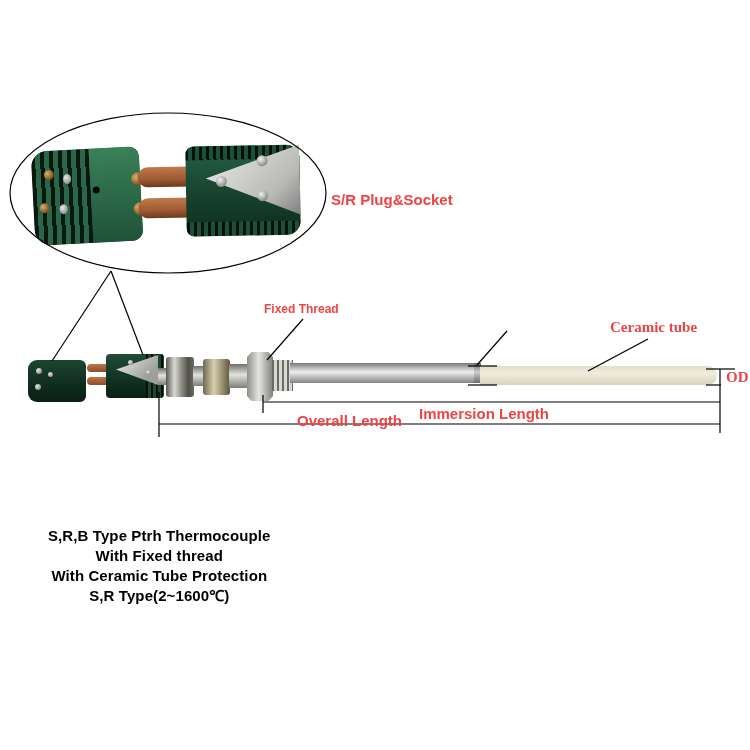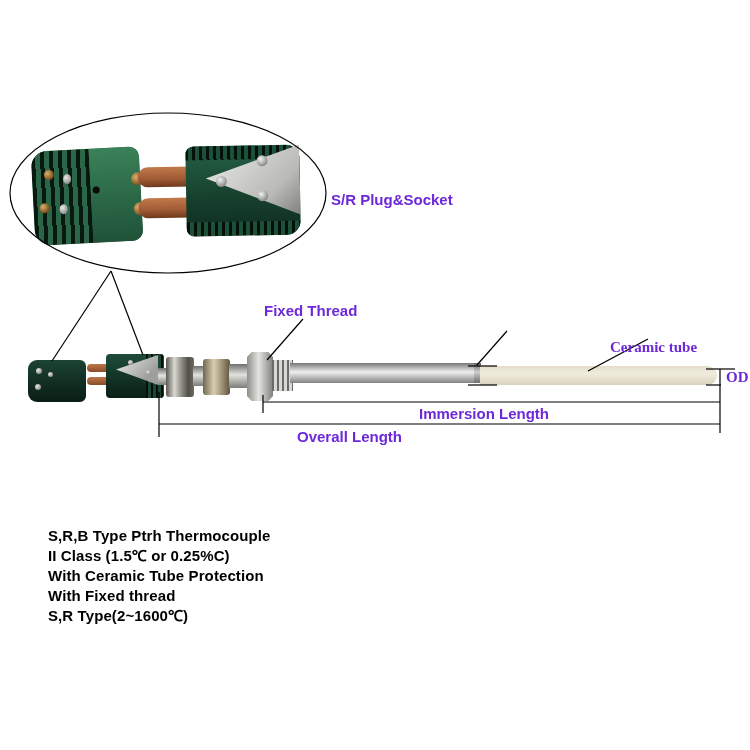--- a/index.html
+++ b/index.html
@@ -1,19 +1,19 @@
 <!DOCTYPE html>
 <html style="--connector-green: #2a6647; --pin-copper: #a05a35; --metal-steel: #b9b9b5; --ceramic-ivory: #f0ecdd; --line-black: #000000;"><head>
 <meta charset="utf-8">
 <style>
   html,body{margin:0;padding:0;background:#fff;}
   .canvas{position:relative;width:750px;height:750px;background:#fff;overflow:hidden;
           font-family:"Liberation Sans",sans-serif;color:#000;}
   .abs{position:absolute;}
-  .lbl{position:absolute;font-weight:bold;color:#6d28d9;white-space:nowrap;}
+  .lbl{position:absolute;font-weight:bold;color:#ef4444;white-space:nowrap;}
   .sans{font-family:"Liberation Sans",sans-serif;}
   .serif{font-family:"Liberation Serif",serif;}
 
   
   .big-socket{left:33px;top:149px;width:108px;height:94px;transform:rotate(-3deg);
               border-radius:16px 10px 10px 16px;overflow:hidden;
               background:linear-gradient(180deg,#2f7750,#1e5236 55%,#123524);}
   .bs-ribs{position:absolute;left:0;top:0;width:58px;height:100%;
            background:repeating-linear-gradient(90deg,#07190f 0 4px,var(--connector-green,#2a6647) 4px 9px);}
   .bs-face{position:absolute;left:58px;top:0;right:0;height:100%;
@@ -64,21 +64,21 @@
             background:linear-gradient(180deg,#777,#efefef 45%,#828282);}
   .sus-cap{position:absolute;right:0;top:0;width:7px;height:100%;
            background:linear-gradient(180deg,#5f5f5f,#cfcfcf 45%,#6b6b6b);}
   .ceramic{left:480px;top:366px;width:237px;height:19px;border-radius:0 10px 10px 0;
            background:linear-gradient(180deg,#e3ddc9,var(--ceramic-ivory,#f6f3e6) 40%,#d9d3bd);}
 
   
   .lines{left:0;top:0;width:750px;height:750px;pointer-events:none;}
 
   
-  .desc{left:48px;top:526px;font-size:15px;font-weight:bold;line-height:20px;letter-spacing:.1px;}
+  .desc{left:48px;top:526px;font-size:15px;font-weight:bold;line-height:20px;letter-spacing:.1px;text-align:center;}
 </style>
 </head>
 <body>
 
 <div class="canvas">
 
   <div class="abs big-socket">
     <div class="bs-ribs"></div>
     <div class="bs-face"></div>
     <div class="bs-hole"></div>
@@ -142,27 +142,26 @@
       <path d="M706,369 L735,369"></path>
       <path d="M706,385 L721,385"></path>
       <path d="M263,395 L263,413"></path>
       <path d="M263,402 L720,402"></path>
       <path d="M159,392 L159,437"></path>
       <path d="M159,424 L720,424"></path>
     </g>
   </svg>
 
   <div class="lbl sans" style="left:331px;top:191px;font-size:15px;">S/R Plug&amp;Socket</div>
-  <div class="lbl sans" style="left:264px;top:302px;font-size:15px;">Fixed Thread</div>
-  <div class="lbl serif" style="left:610px;top:319px;font-size:15px;margin-top:20px;">Ceramic tube</div>
+  <div class="lbl sans" style="left:264px;top:302px;font-size:12px;">Fixed Thread</div>
+  <div class="lbl serif" style="left:610px;top:319px;font-size:15px;">Ceramic tube</div>
   <div class="lbl serif" style="left:726px;top:369px;font-size:15px;">OD</div>
   <div class="lbl sans" style="left:372px;top:405px;font-size:15px;margin-left:47px;">Immersion Length</div>
-  <div class="lbl sans" style="left:297px;top:428px;font-size:15px;">Overall Length</div>
+  <div class="lbl sans" style="left:297px;top:412px;font-size:15px;">Overall Length</div>
 
   <div class="abs desc">
     <div>S,R,B Type Ptrh Thermocouple</div>
-    <div>II Class  (1.5℃ or 0.25%C)</div>
+    <div>With Fixed thread</div>
     <div>With Ceramic Tube Protection</div>
-    <div>With Fixed thread</div>
     <div>S,R Type(2~1600℃)</div>
   </div>
 
 </div>
 
 </body></html>

